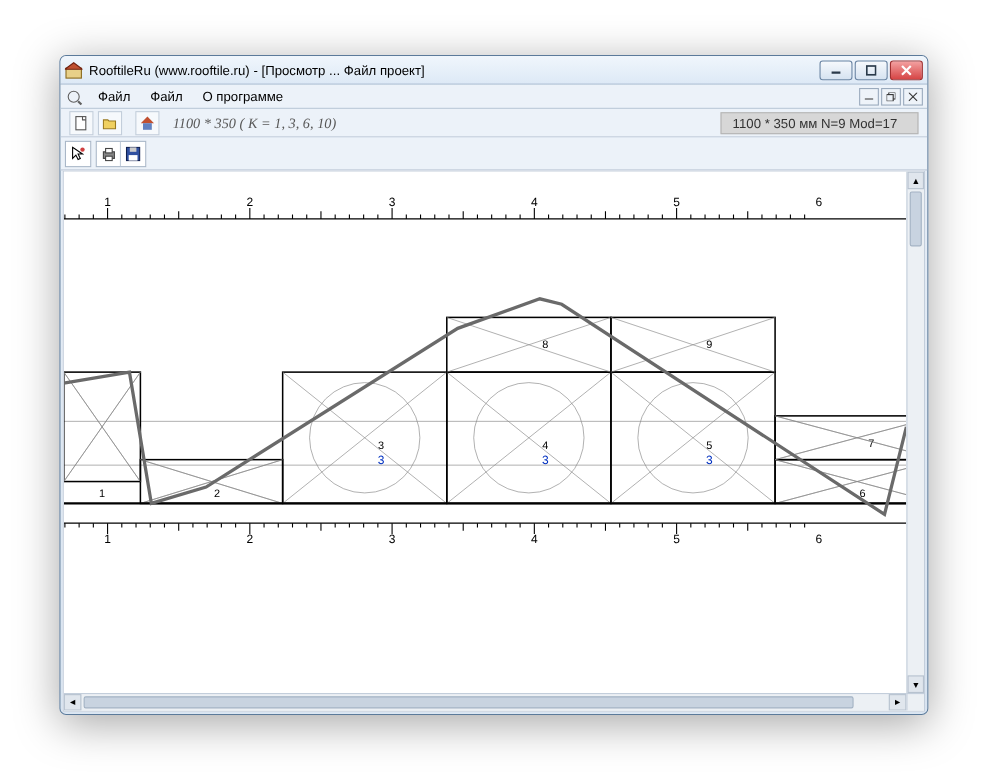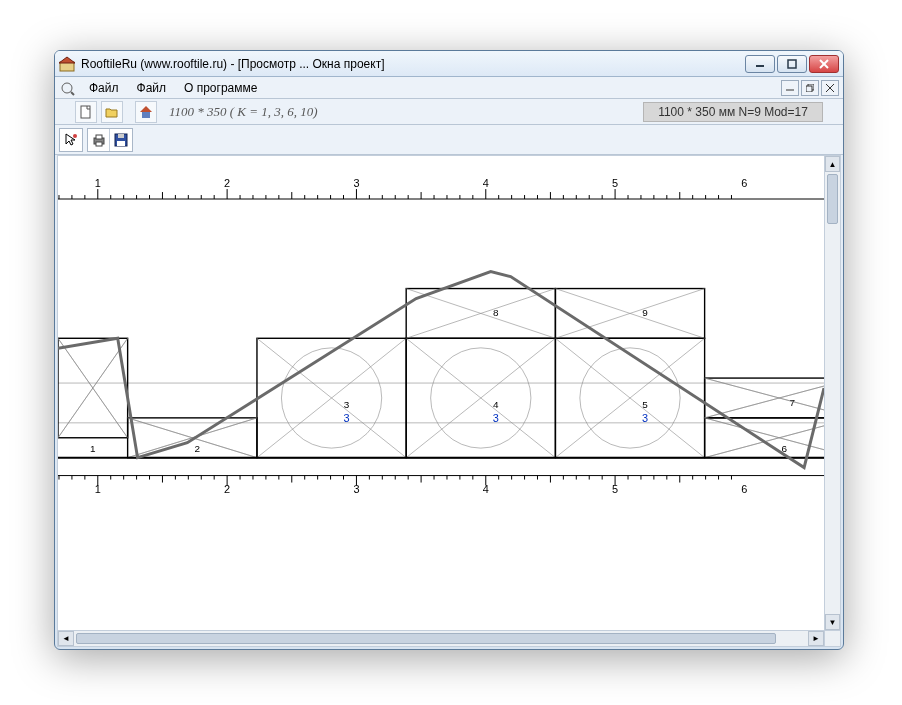--- a/index.html
+++ b/index.html
@@ -68,21 +68,21 @@
     display:flex;align-items:center;justify-content:center;
     font-size:9px;
     cursor:pointer;
   }
   .toolbar {
     height: 26px;
     background: #ecf2f9;
     border-bottom: 1px solid #b9c6d5;
     display:flex;
     align-items:center;
-    padding: 0 20px;
+    padding: 0 8px;
     gap: 4px;
   }
   .tool-btn {
     width: 22px; height: 22px;
     border: 1px solid #c3cedb;
     background: #f6f9fc;
     display:flex;align-items:center;justify-content:center;
     cursor:pointer;
   }
   .tool-sep { width:4px; }
@@ -94,21 +94,21 @@
     margin-left: 8px;
   }
   .status-right {
     margin-left:auto;
     background:#d7d7d7;
     border:1px solid #b5b5b5;
     padding: 2px 10px;
     font-size: 12px;
     color:#333;
     min-width: 180px;
-    text-align:center;
+    text-align:left;
   }
   .toolbar2 {
     height: 30px;
     background:#ecf2f9;
     border-bottom:1px solid #b9c6d5;
     display:flex;
     align-items:center;
     padding: 4px;
     gap:4px;
   }
@@ -164,21 +164,21 @@
 </head>
 <body>
 
 <div class="window">
 
   <div class="titlebar">
     <svg class="app-icon" viewBox="0 0 16 16">
       <rect x="1" y="6" width="14" height="9" fill="#e8d088" stroke="#8a6a20"></rect>
       <polygon points="0,7 8,1 16,7" fill="#c05030" stroke="#702010"></polygon>
     </svg>
-    <span class="title-text">RooftileRu (www.rooftile.ru) - [Просмотр ... Окна проект]</span>
+    <span class="title-text">RooftileRu (www.rooftile.ru) - [Просмотр ... Файл проект]</span>
     <div class="win-controls">
       <div class="win-btn">
         <svg width="10" height="10" viewBox="0 0 10 10">
             <line x1="1" y1="7" x2="9" y2="7" stroke="#2a3a4a" stroke-width="2"></line>
           </svg>
       </div>
       <div class="win-btn">
         <svg width="10" height="10" viewBox="0 0 10 10">
             <rect x="1" y="1" width="8" height="8" fill="none" stroke="#2a3a4a" stroke-width="1.5"></rect>
           </svg>

